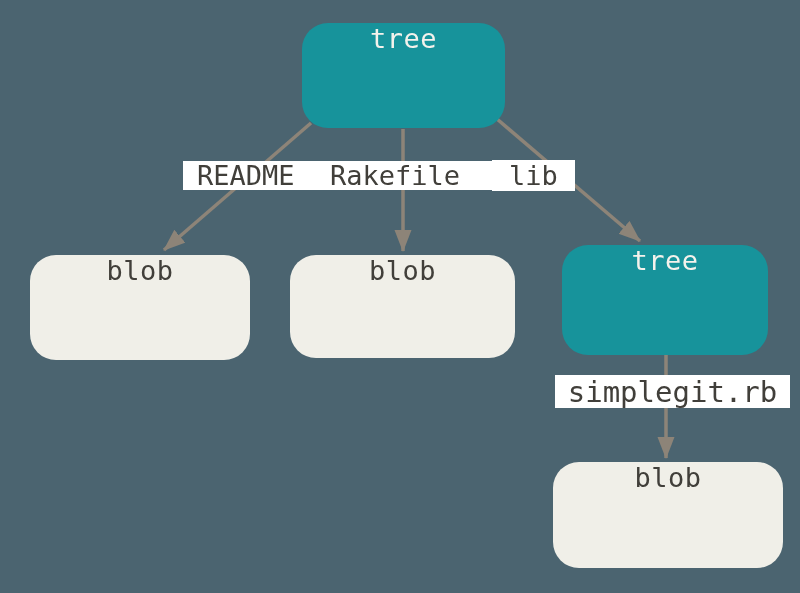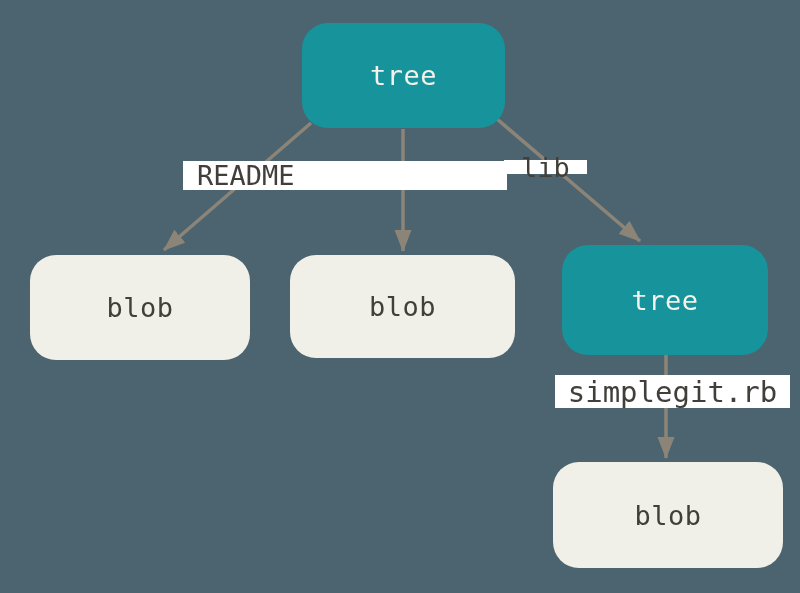--- a/index.html
+++ b/index.html
@@ -33,21 +33,21 @@
     stroke:var(--arrow);
     stroke-width:3.5;
   }
   .edges .arrowhead{
     fill:var(--arrow);
   }
   .node{
     position:absolute;
     z-index:1;
     display:flex;
-    align-items:center;
+    align-items:flex-start;
     justify-content:center;
     border-radius:26px;
     font-size:27px;
     letter-spacing:0.5px;
   }
   .node.tree{
     background:var(--tree-fill);
     color:var(--light-text);
   }
   .node.blob{
@@ -78,21 +78,21 @@
     align-items:center;
     justify-content:center;
   }
   .elabel.center .lt{
     position:static;
     transform:none;
   }
   #label-readme-rakefile{left:183px;top:161px;width:324px;height:29px;text-decoration:underline;}
   #label-readme-rakefile .lt-a{left:14px;}
   #label-readme-rakefile .lt-b{left:147px;}
-  #label-lib{left:504px;top:160px;width:83px;height:14px;}
+  #label-lib{left:492px;top:160px;width:83px;height:31px;}
   #label-simplegit{left:555px;top:375px;width:235px;height:33px;font-size:29px;justify-content:center;}
 </style>
 </head>
 <body>
 
 <div class="stage">
 
   <svg class="edges" viewBox="0 0 800 593" xmlns="http://www.w3.org/2000/svg">
     <defs>
       <marker id="arrow" markerUnits="userSpaceOnUse" markerWidth="24" markerHeight="18" refX="21" refY="8.5" orient="auto">
@@ -120,20 +120,21 @@
   <div class="node tree" id="node-tree-lib">
     <span>tree</span>
   </div>
 
   <div class="node blob" id="node-blob-simplegit">
     <span>blob</span>
   </div>
 
   <div class="elabel" id="label-readme-rakefile">
     <span class="lt lt-a">README</span>
+    <span class="lt lt-b">Rakefile</span>
   </div>
 
   <div class="elabel center" id="label-lib">
     <span class="lt">lib</span>
   </div>
 
   <div class="elabel center" id="label-simplegit">
     <span class="lt">simplegit.rb</span>
   </div>
 

